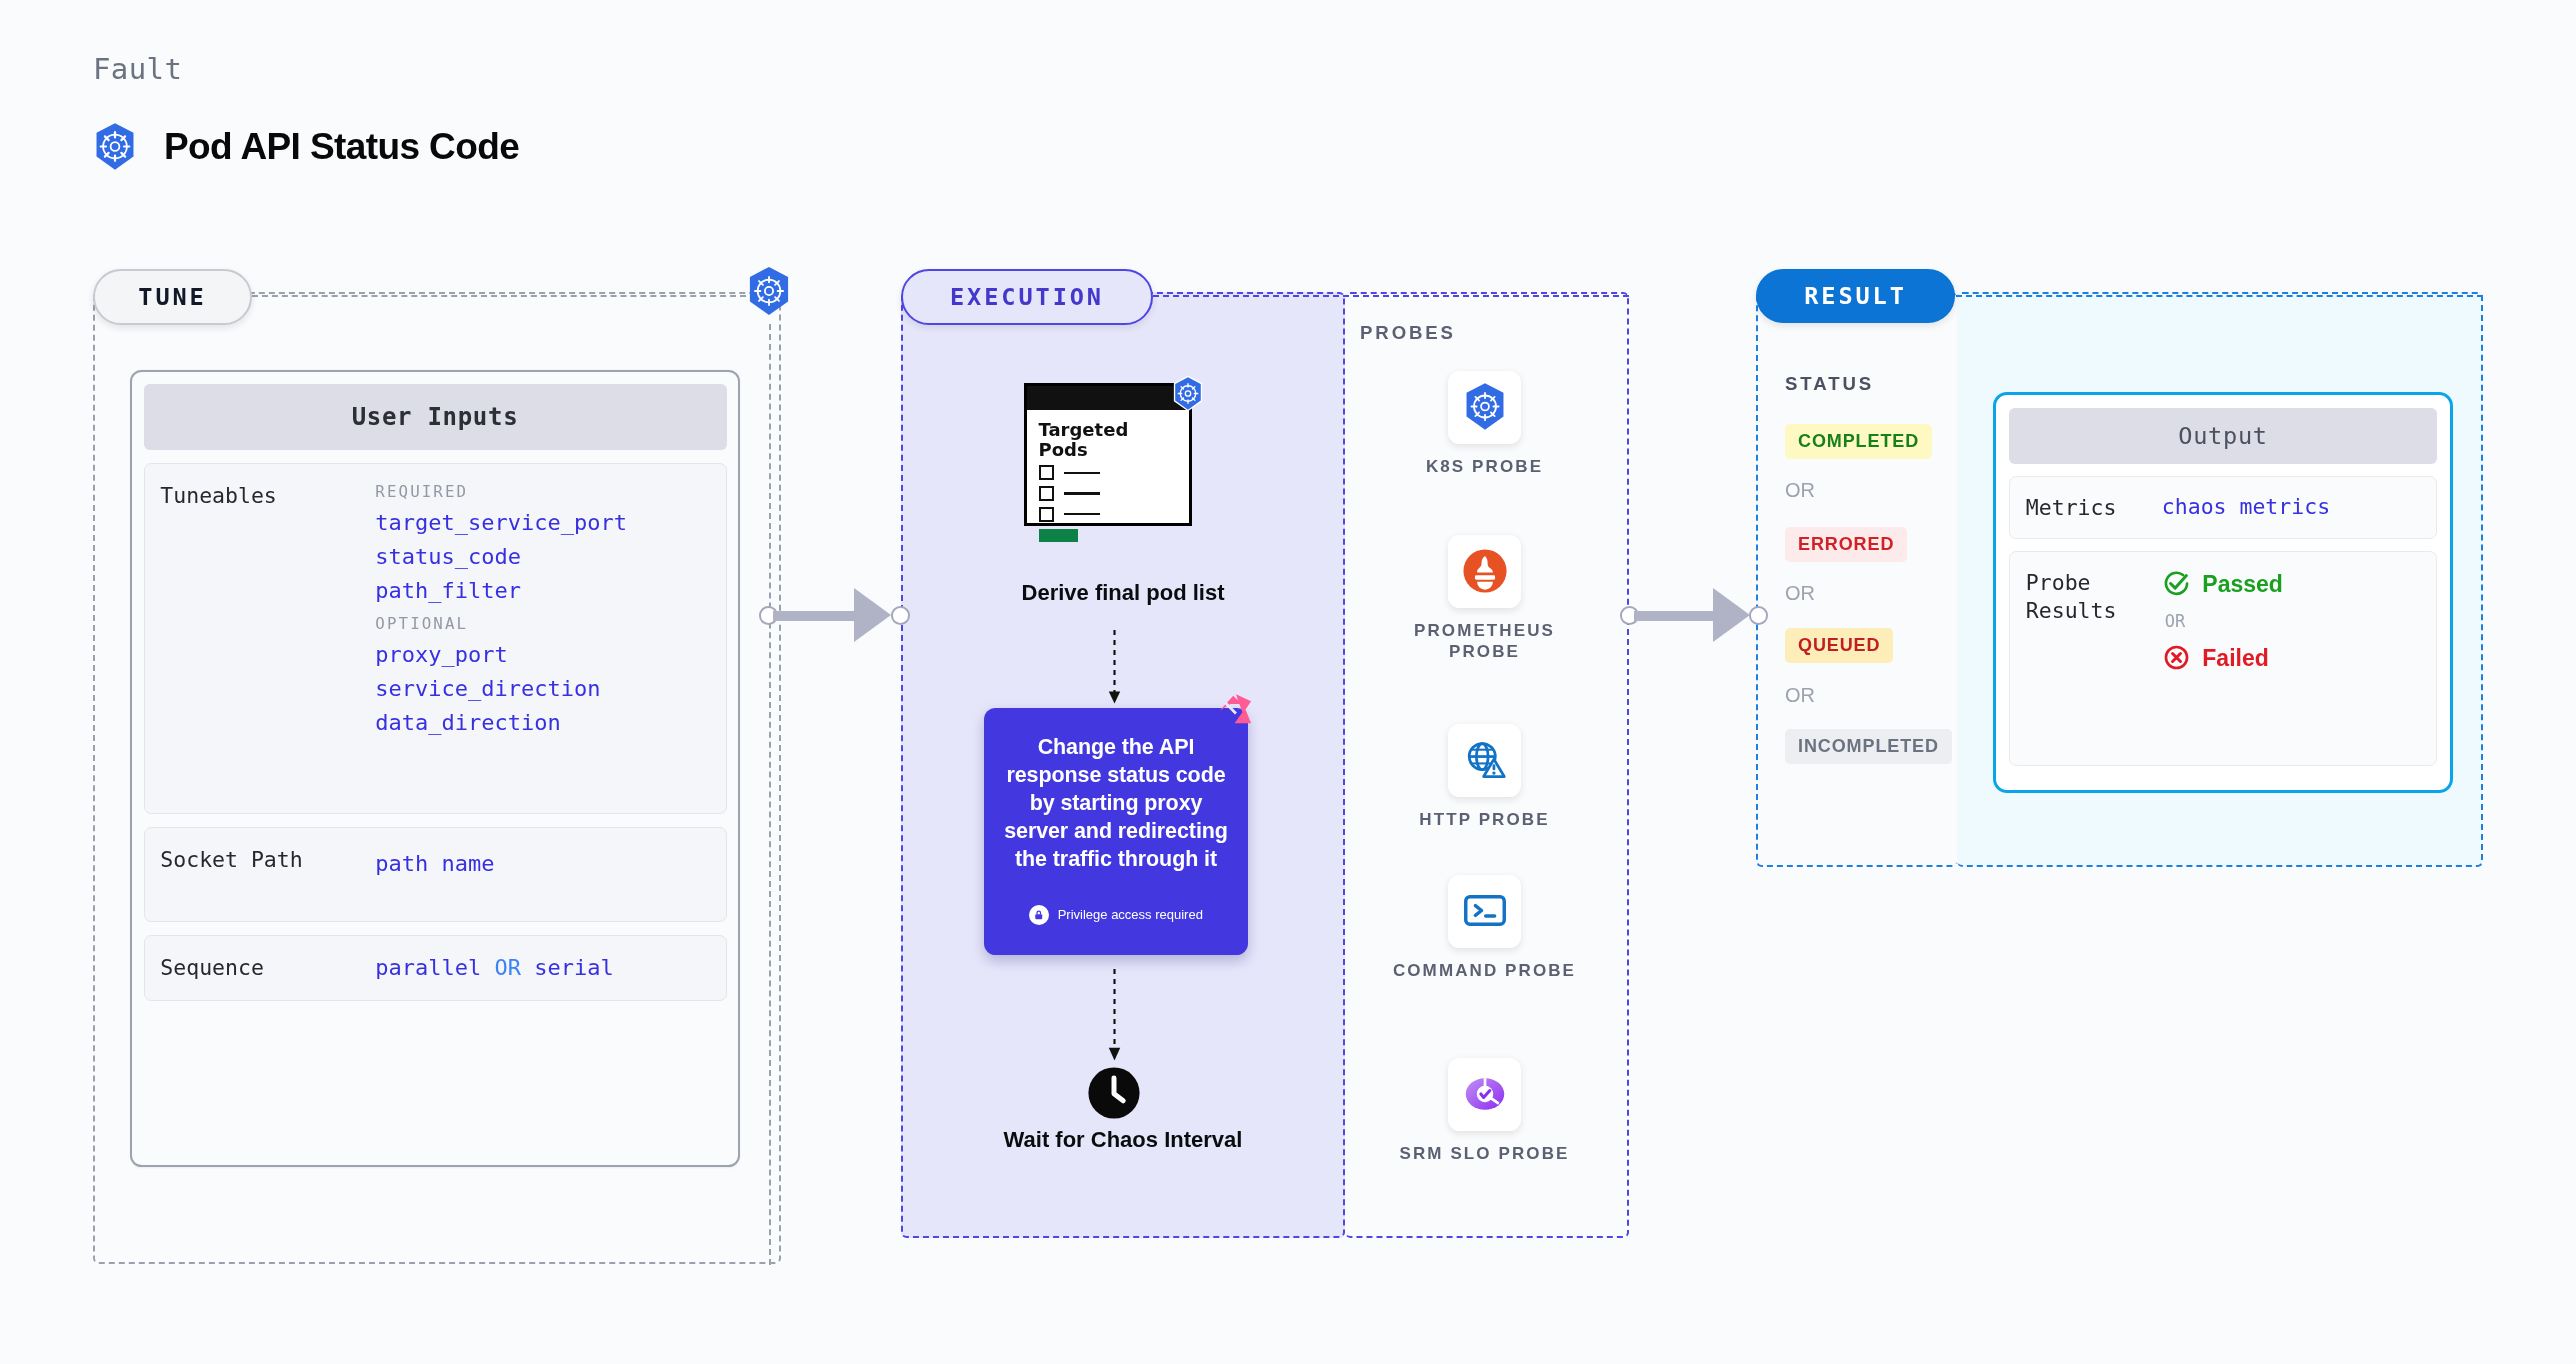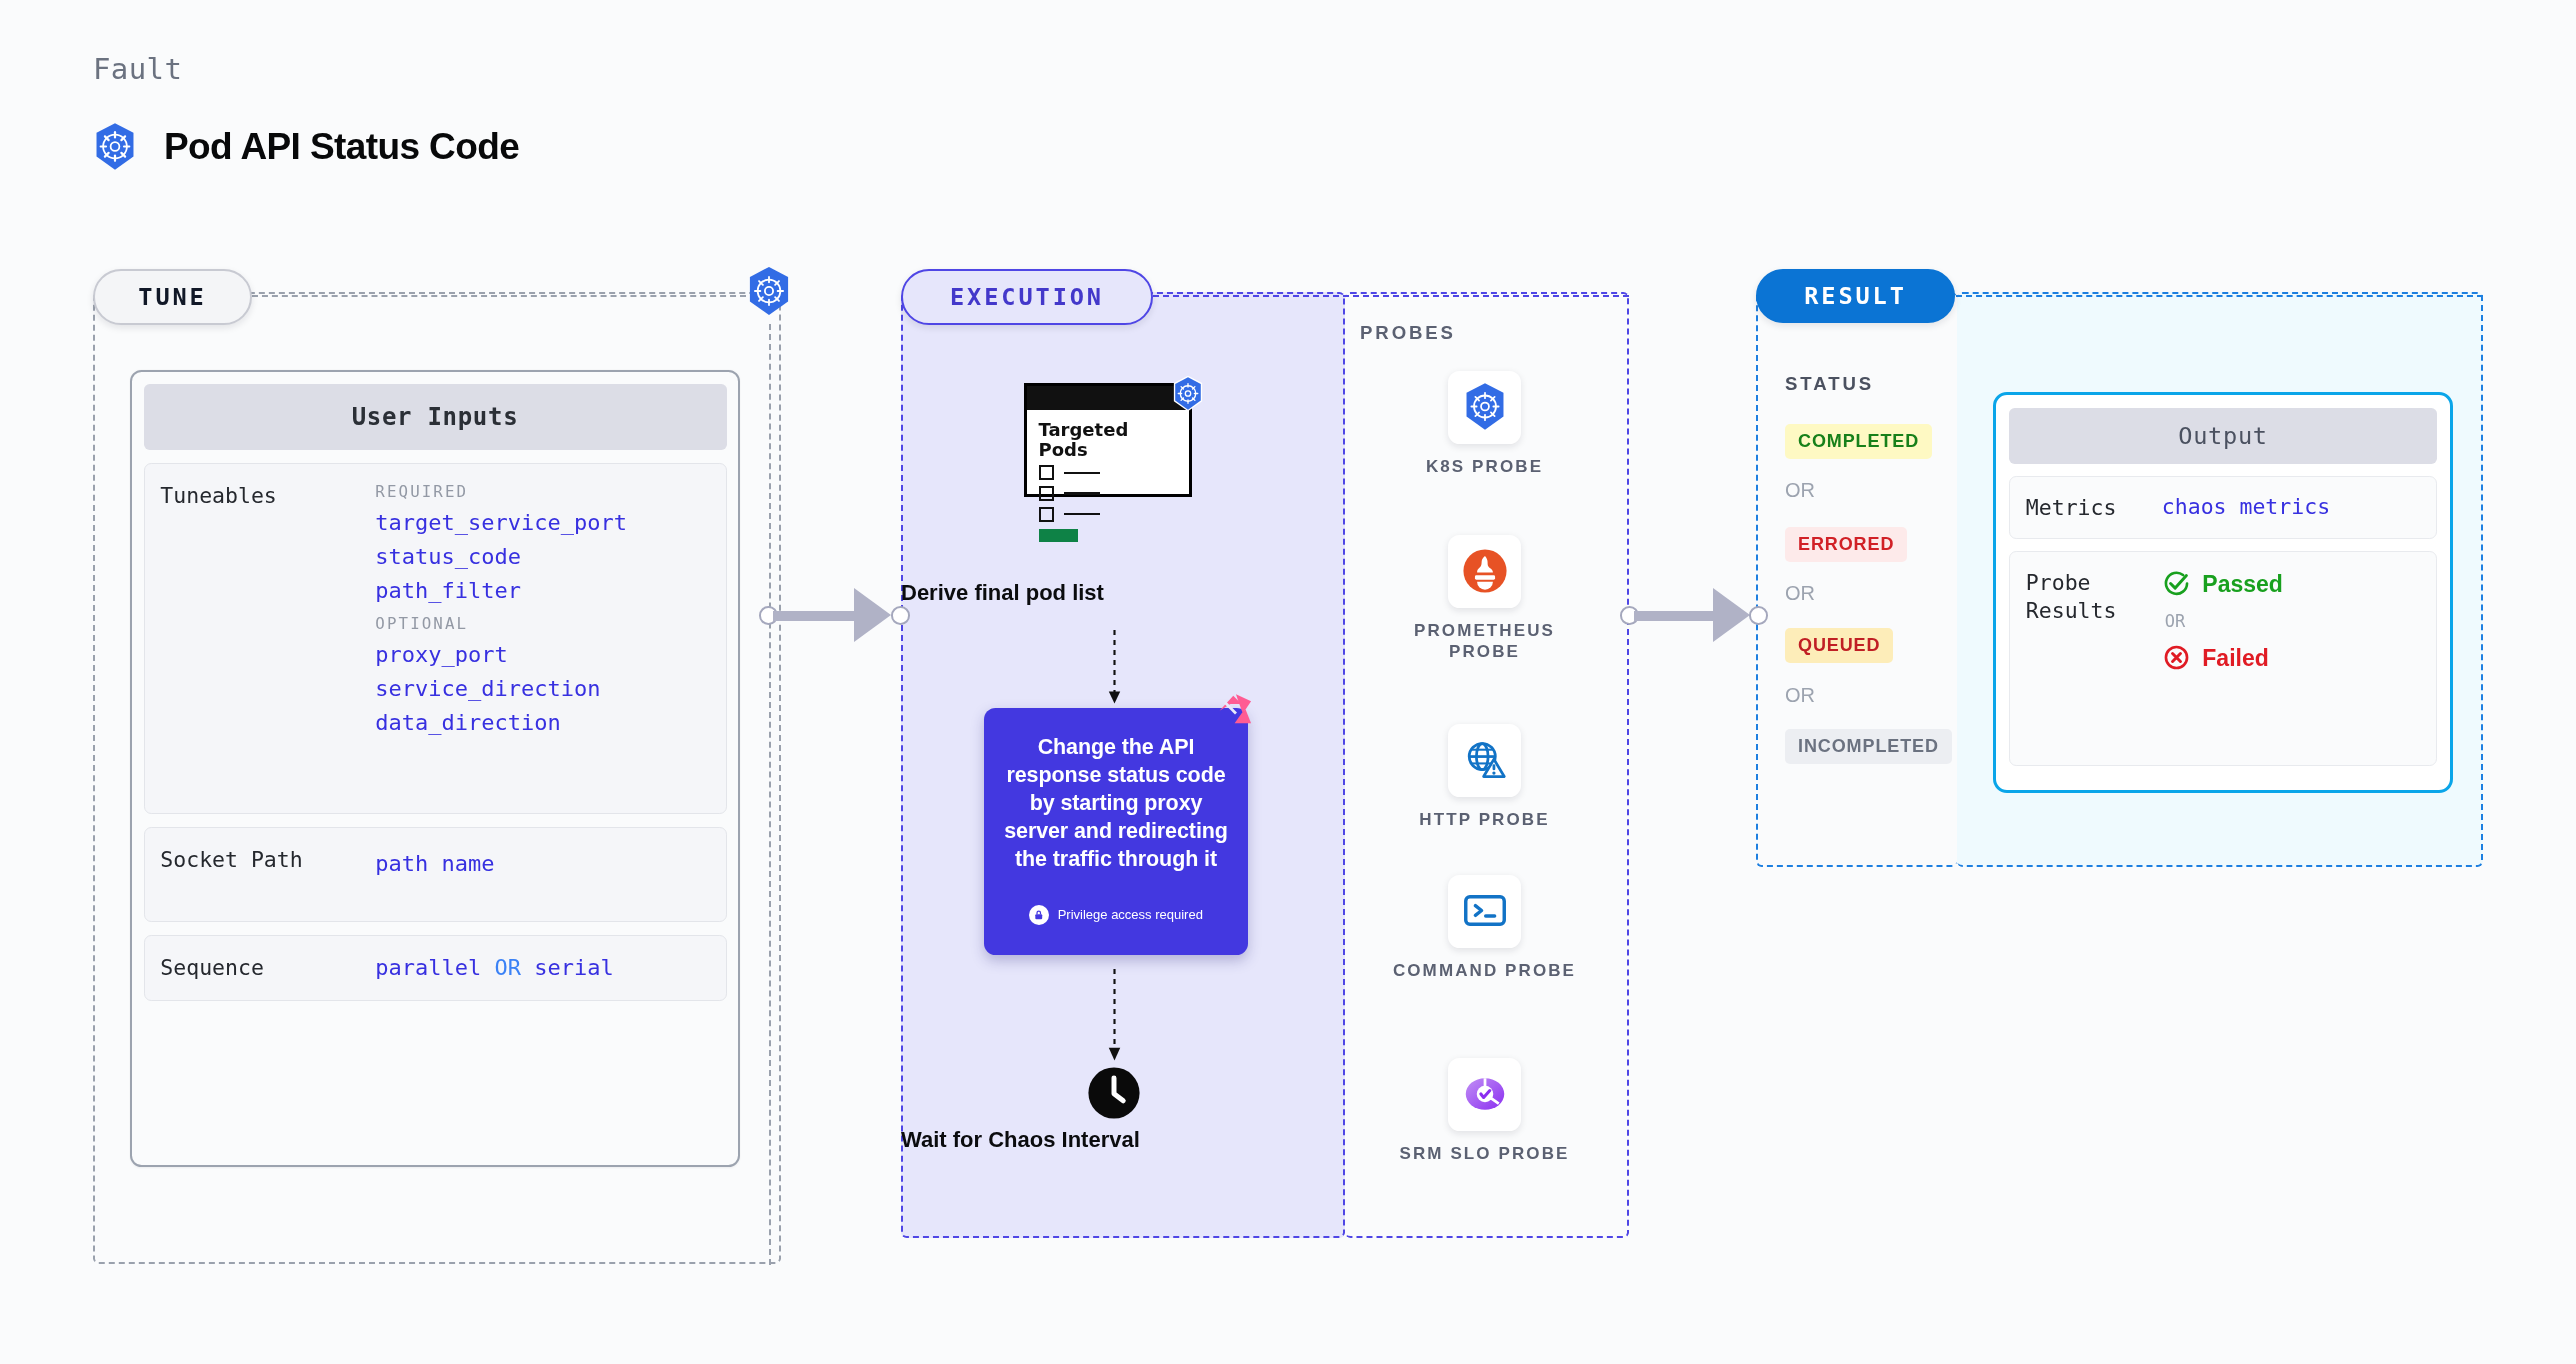--- a/index.html
+++ b/index.html
@@ -153,37 +153,37 @@
   .conn-head {
     position: absolute; width: 0; height: 0;
     border-top: 27px solid transparent;
     border-bottom: 27px solid transparent;
     border-left: 37px solid #b0b2c6;
   }
 
   
   .pods-doc {
     position: absolute; left: 1024px; top: 383px;
-    width: 168px; height: 114px; background: #ffffff;
+    width: 168px; height: 143px; background: #ffffff;
     border: 3.6px solid #000000;
   }
   .pods-doc-bar { height: 24px; background: #111111; }
   .pods-doc-body { padding: 10px 11.5px 0 11.5px; }
   .pods-doc-title {
     font-family: "DejaVu Sans", sans-serif;
     font-weight: 700; font-size: 18px; color: #111111; line-height: 1.1;
   }
   .pods-row { display: flex; align-items: center; gap: 10px; margin-top: 5.7px; }
   .pods-chk { width: 15px; height: 15px; border: 2.1px solid #111; }
   .pods-line { width: 36px; height: 2.1px; background: #111; }
   .pods-green { margin-top: 7.2px; width: 39px; height: 13px; background: #0e8246; }
   .k8s-doc-badge { position: absolute; left: 1171px; top: 375px; z-index: 9; }
 
   .exec-caption {
-    position: absolute; width: 444px; 
+    position: absolute; width: 444px; text-align: center;
     font-size: 22px; font-weight: 700; color: #0b0c0e; line-height: 1.18;
   }
   .caption-derive { left: 901px; top: 580px; }
   .caption-wait { left: 901px; top: 1127px; }
 
   .dotted-arrow { position: absolute; z-index: 5; }
 
   .action-card {
     position: absolute; left: 984px; top: 708px;
     width: 264px; height: 247px;

